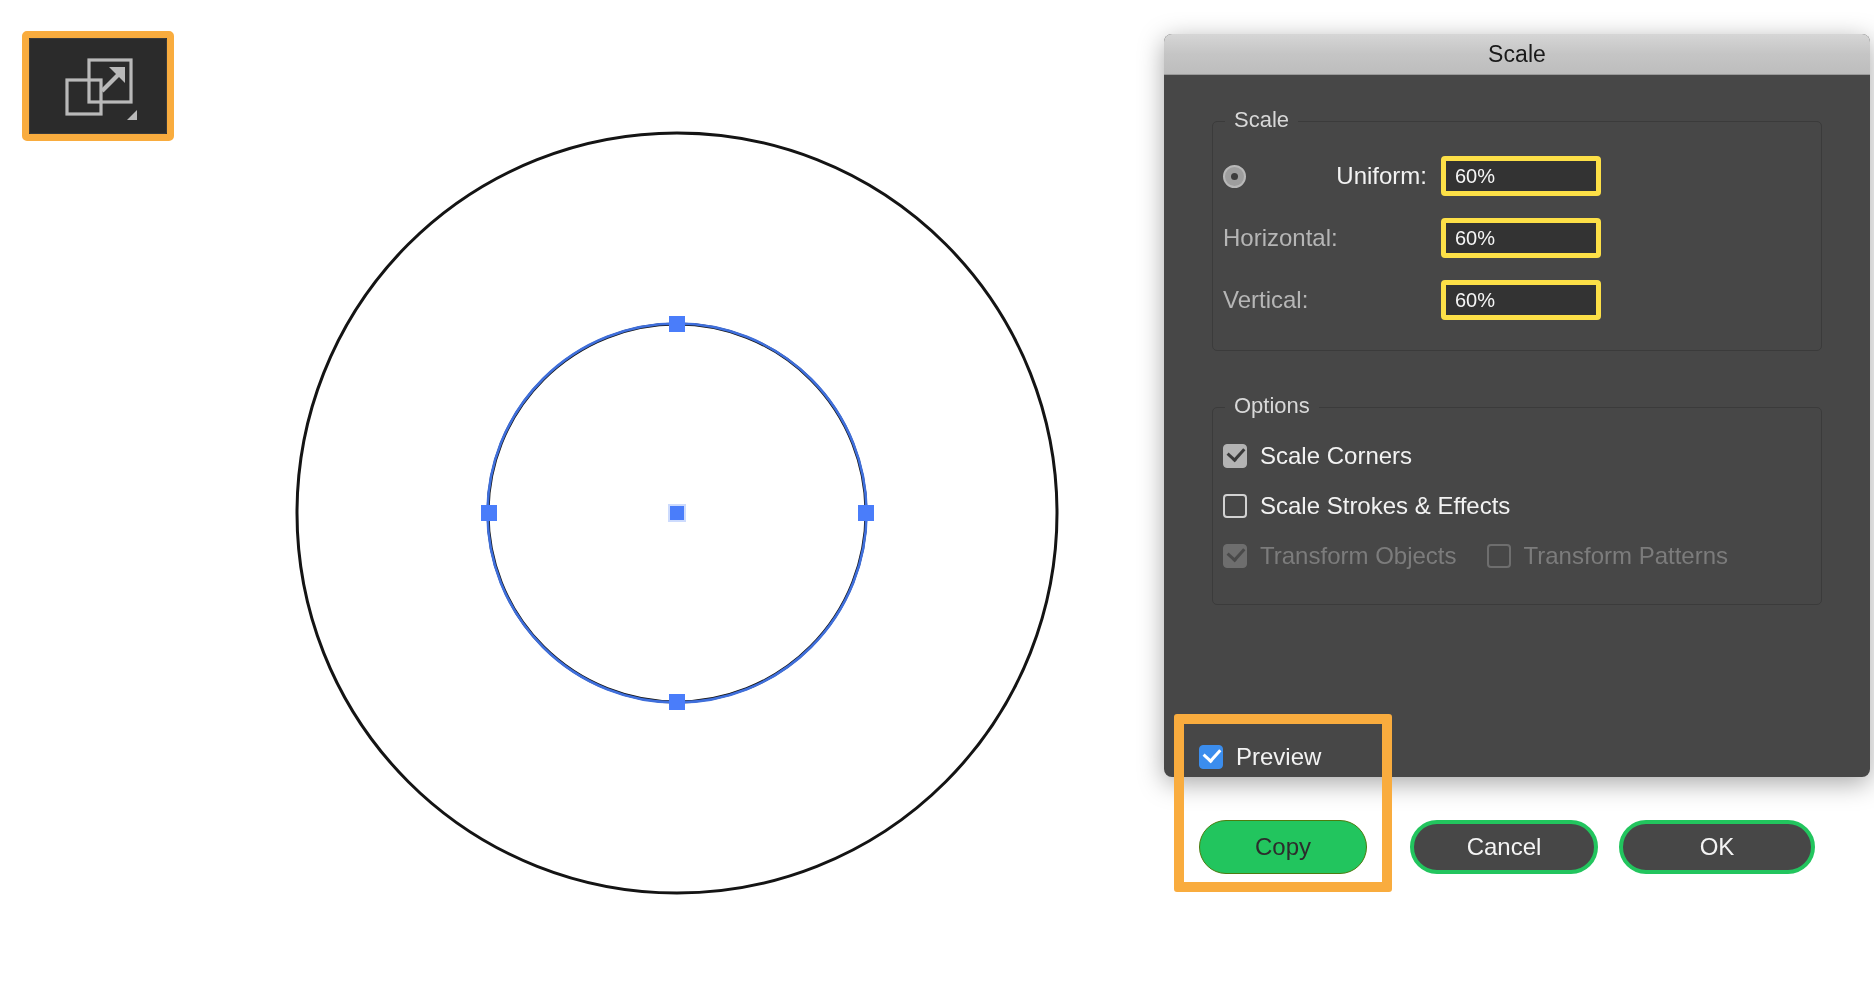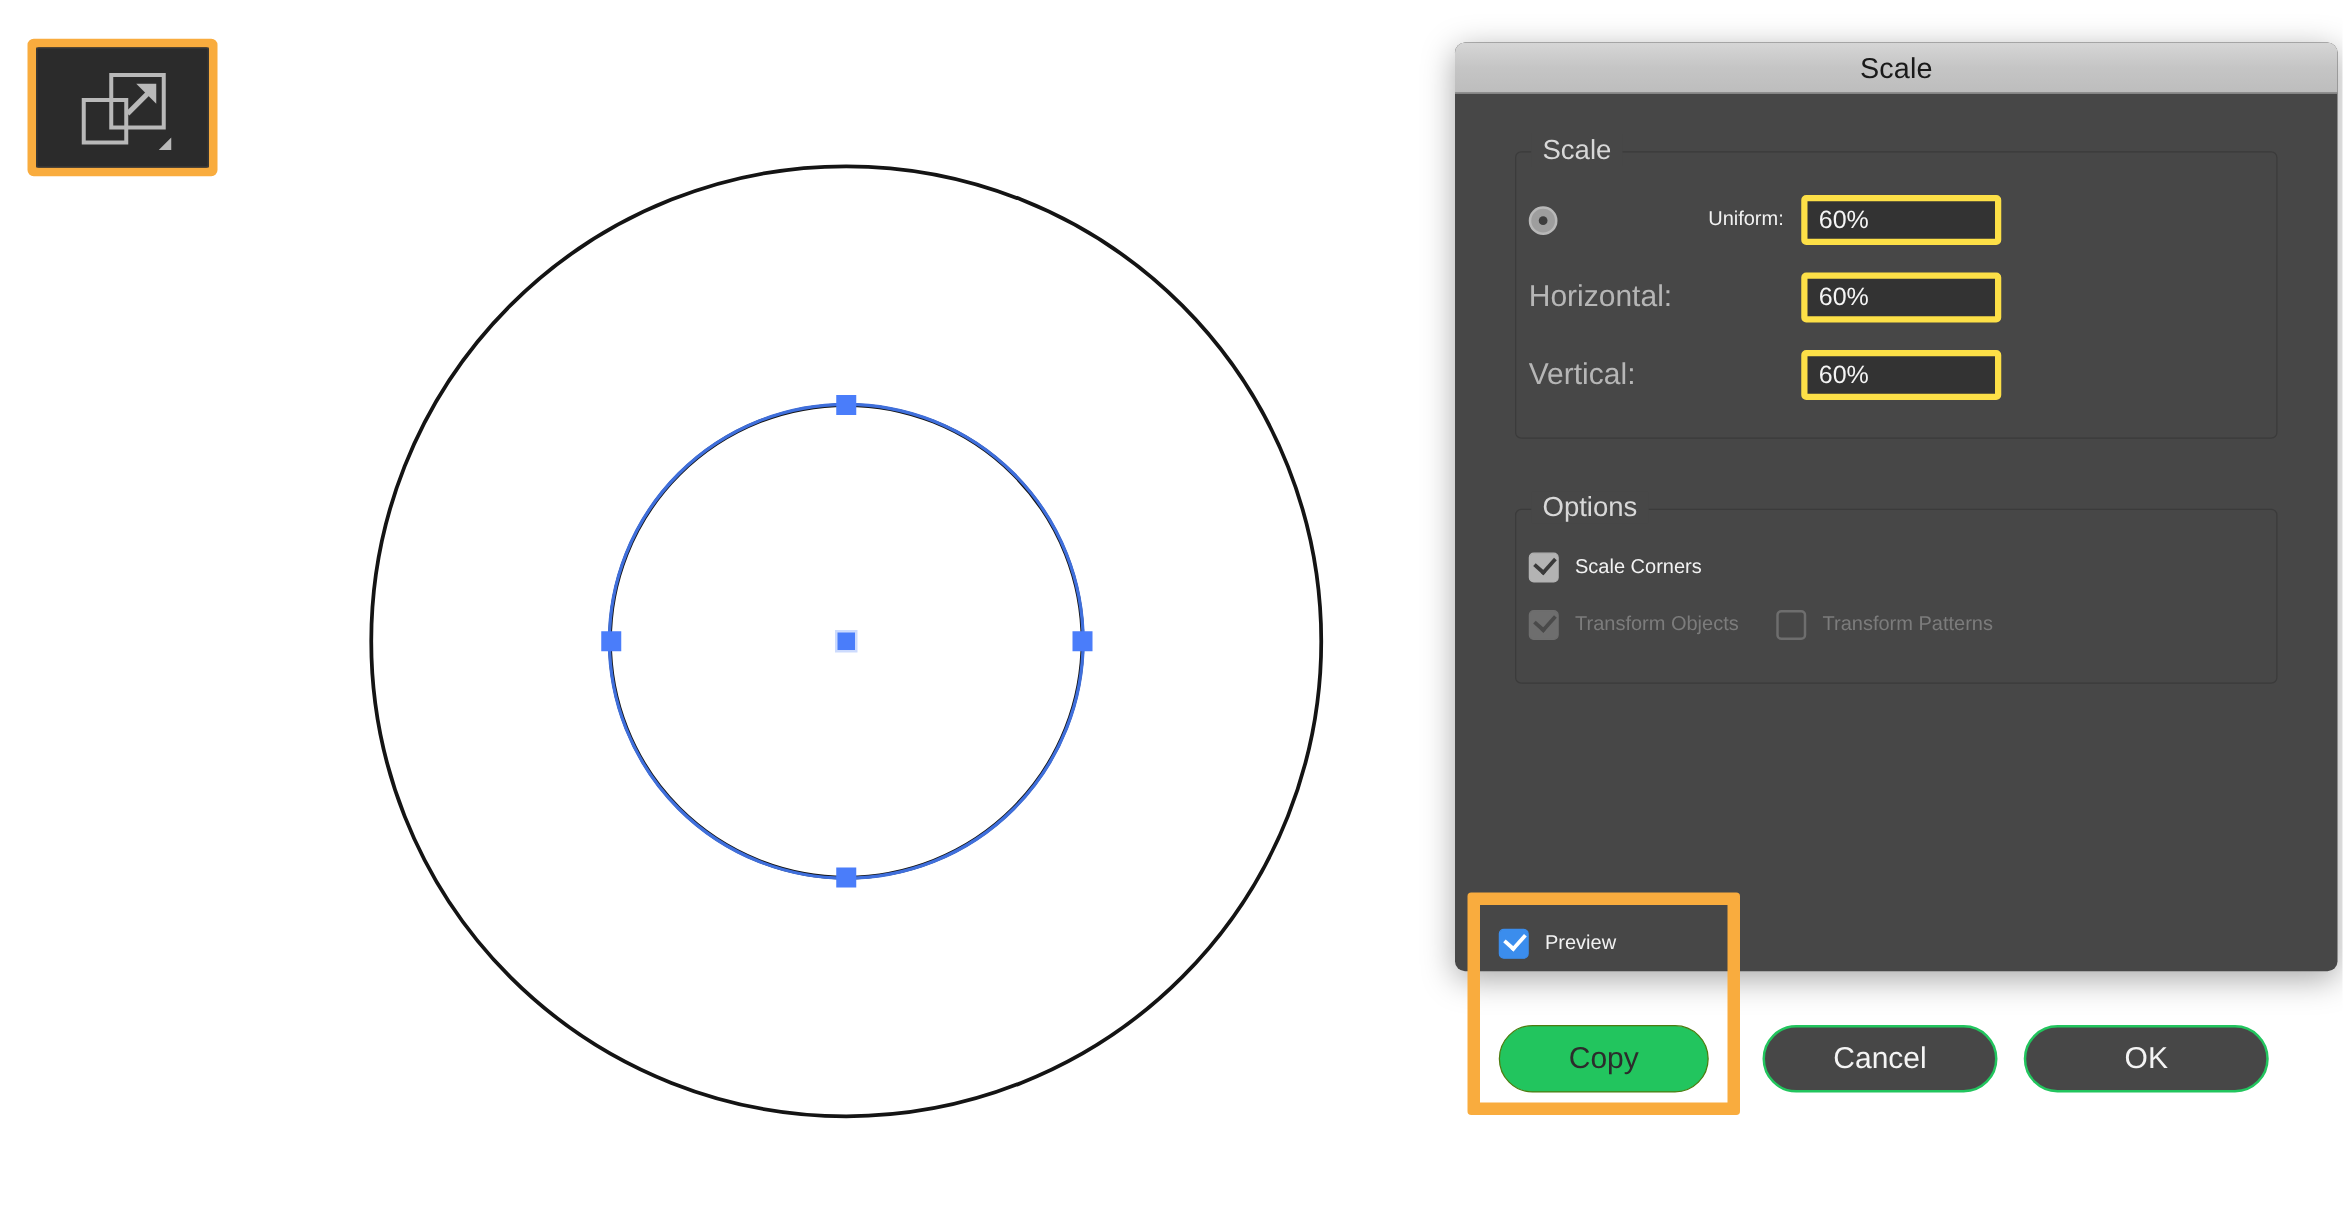--- a/index.html
+++ b/index.html
@@ -131,21 +131,21 @@
     content: "";
     position: absolute;
     left: 50%; top: 50%;
     width: 7px; height: 7px;
     margin: -3.5px 0 0 -3.5px;
     border-radius: 50%;
     background: #3d3d3d;
   }
 
   .lbl {
-    font-size: 16px;
+    font-size: 24px;
     color: #f2f2f2;
     white-space: nowrap;
   }
   .lbl.disabled { color: #7c7c7c; }
 
   .field-label {
     font-size: 24px;
     color: #b6b6b6;
     text-align: left;
     white-space: nowrap;
@@ -238,21 +238,21 @@
     border-radius: 27px;
     font-family: "Liberation Sans", sans-serif;
     font-size: 24px;
     display: flex;
     align-items: center;
     justify-content: center;
     padding: 0;
   }
   .btn.outline {
     background: #474747;
-    border: 2px solid #22c55e;
+    border: 4px solid #22c55e;
     color: #f4f4f4;
   }
   .btn.filled {
     background: #22c55e;
     border: 1px solid #4d7c0f;
     color: #2c2c2c;
   }
   #btn-copy   { left: 1199px; top: 820px; width: 168px; }
   #btn-cancel { left: 1410px; top: 820px; width: 188px; }
   #btn-ok     { left: 1619px; top: 820px; width: 196px; }
@@ -326,20 +326,24 @@
       <div class="group-label">Options</div>
       <div class="group-inner" style="padding-bottom:34px;">
 
         <div class="row">
           <span class="checkbox checked-gray">
             <span class="check-mark"></span>
           </span>
           <span class="lbl">Scale Corners</span>
         </div>
 
+        <div class="row">
+          <span class="checkbox unchecked"></span>
+          <span class="lbl">Scale Strokes &amp; Effects</span>
+        </div>
 
         <div class="row" style="margin-bottom:0;">
           <span class="checkbox disabled-checked">
             <span class="check-mark"></span>
           </span>
           <span class="lbl disabled" style="margin-right:30px;">Transform Objects</span>
           <span class="checkbox disabled-unchecked"></span>
           <span class="lbl disabled">Transform Patterns</span>
         </div>
 

